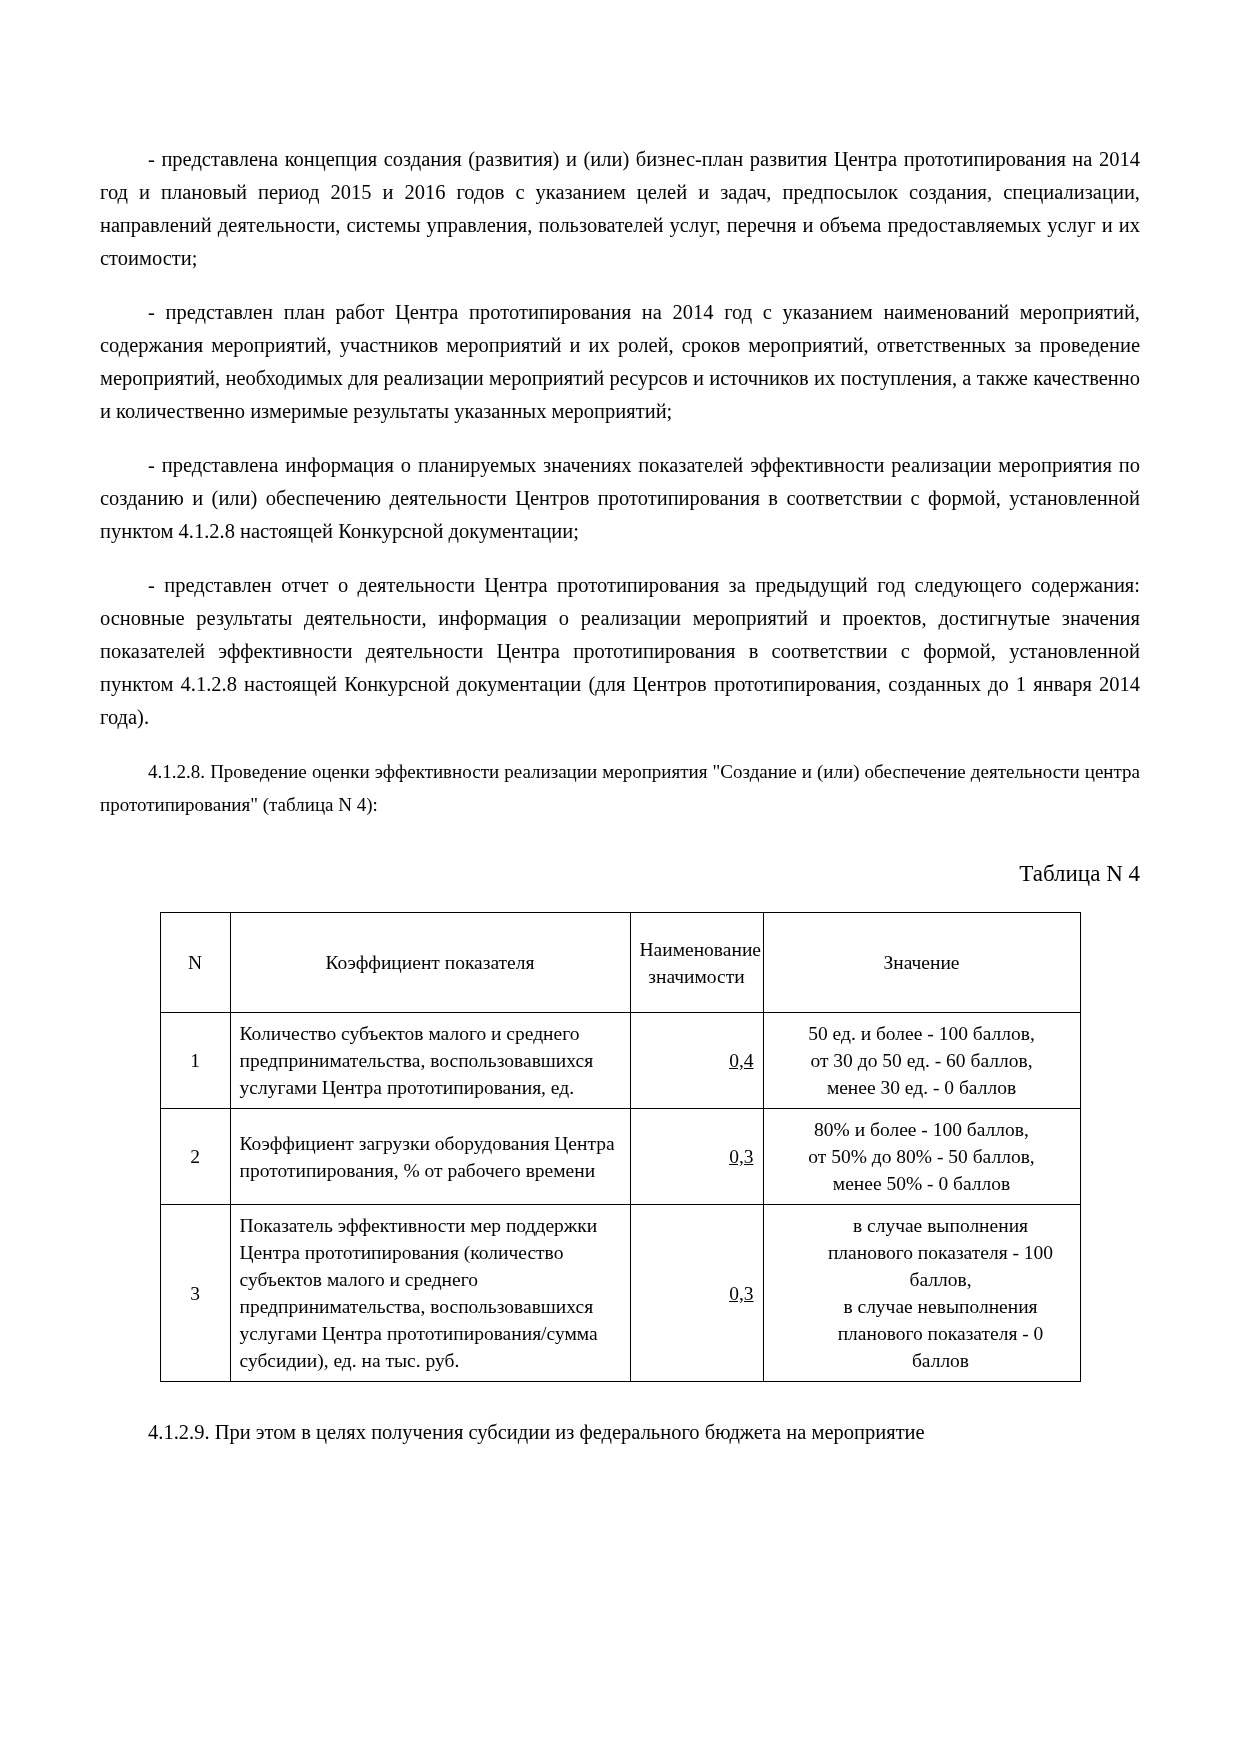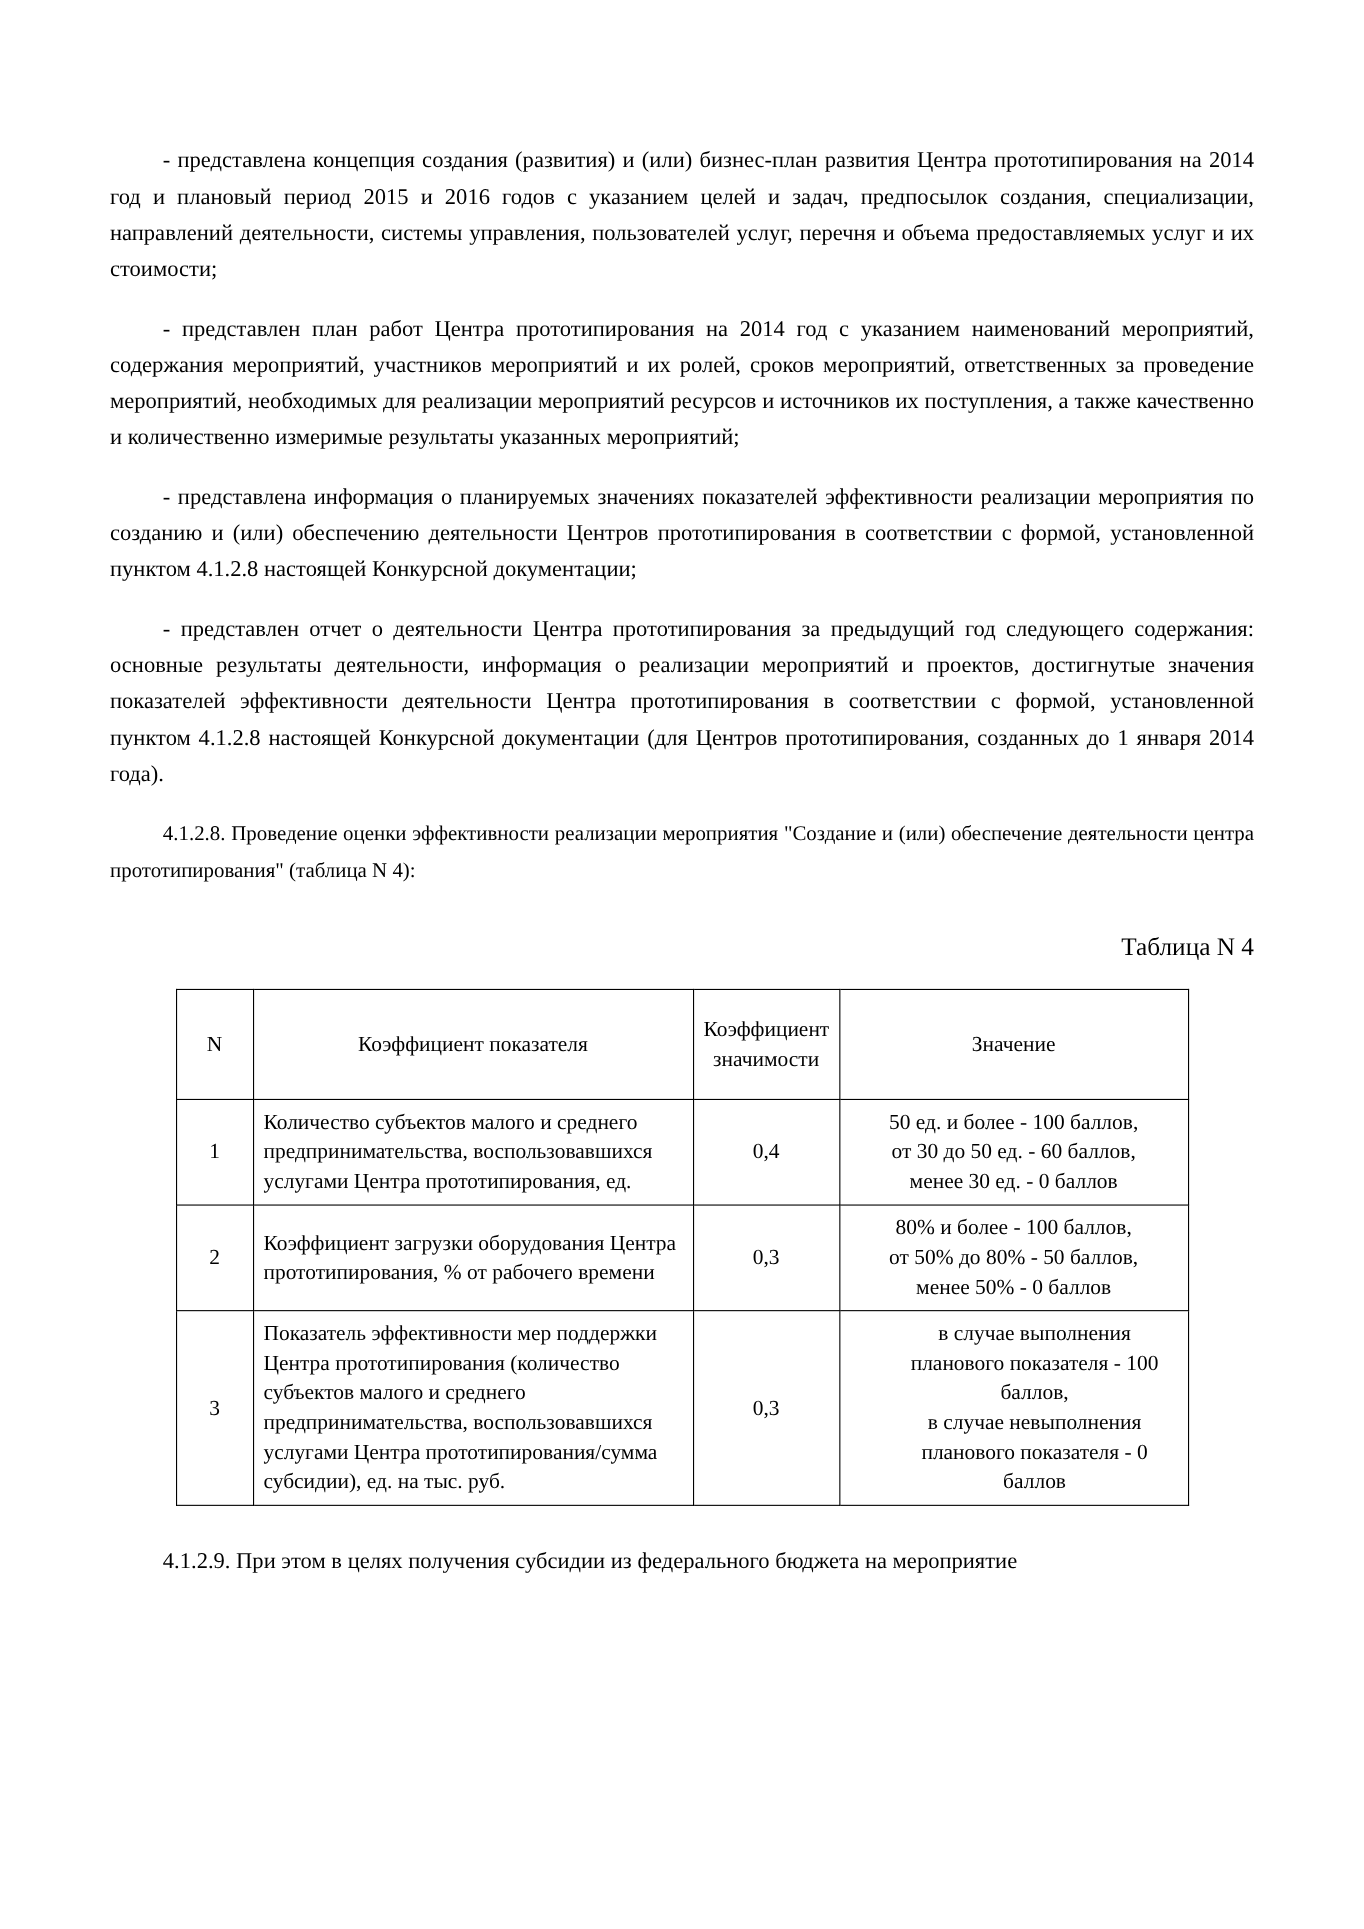--- a/index.html
+++ b/index.html
@@ -4,21 +4,21 @@
 <style>
   html, body {
     margin: 0;
     padding: 0;
     background: #ffffff;
   }
   .page {
     position: relative;
     width: 1240px;
     height: 1556px;
-    margin: 0 auto;
+    margin: 13px auto;
     background: #ffffff;
     box-sizing: border-box;
     padding: 130px 100px 0 100px;
     font-family: "Liberation Serif", "DejaVu Serif", serif;
     color: #000000;
     overflow: hidden;
   }
   .body-text {
     font-size: 20.5px;
     line-height: 33px;
@@ -60,21 +60,21 @@
   .col-name   { width: 400px; text-align: left; }
   .col-coef   { width: 133px; text-align: center; }
   .col-value  { width: 317px; text-align: center; }
 
   thead td { text-align: center; vertical-align: top; padding-top: 14px; }
   thead td.hdr-name { text-align: center; }
   thead tr { height: 100px; }
 
   .cell-n     { text-align: center; vertical-align: middle; }
   .cell-name  { text-align: left;   vertical-align: middle; }
-  .cell-coef  { text-align: center; vertical-align: middle; }
+  .cell-coef  { text-align: right; vertical-align: middle; text-decoration: underline; }
   .cell-value { text-align: center; vertical-align: middle; }
 
   .total-label { text-align: left; vertical-align: middle; }
   .total-value { text-align: center; vertical-align: middle; }
   .empty-cell  { }
 
   .footer-text {
     font-size: 20.5px;
     line-height: 33px;
     text-align: justify;
@@ -103,21 +103,21 @@
     <colgroup>
       <col class="col-n">
       <col class="col-name">
       <col class="col-coef">
       <col class="col-value">
     </colgroup>
     <thead>
       <tr>
         <td class="hdr-n">N</td>
         <td class="hdr-name">Коэффициент показателя</td>
-        <td class="hdr-coef">Коэффициент значимости</td>
+        <td class="hdr-coef">Наименование значимости</td>
         <td class="hdr-value">Значение</td>
       </tr>
     </thead>
     <tbody>
       <tr>
         <td class="cell-n">1</td>
         <td class="cell-name">Количество субъектов малого и среднего предпринимательства, воспользовавшихся услугами Центра прототипирования, ед.</td>
         <td class="cell-coef">0,4</td>
         <td class="cell-value" style="white-space: pre-line;">50 ед. и более - 100 баллов,
 от 30 до 50 ед. - 60 баллов,

